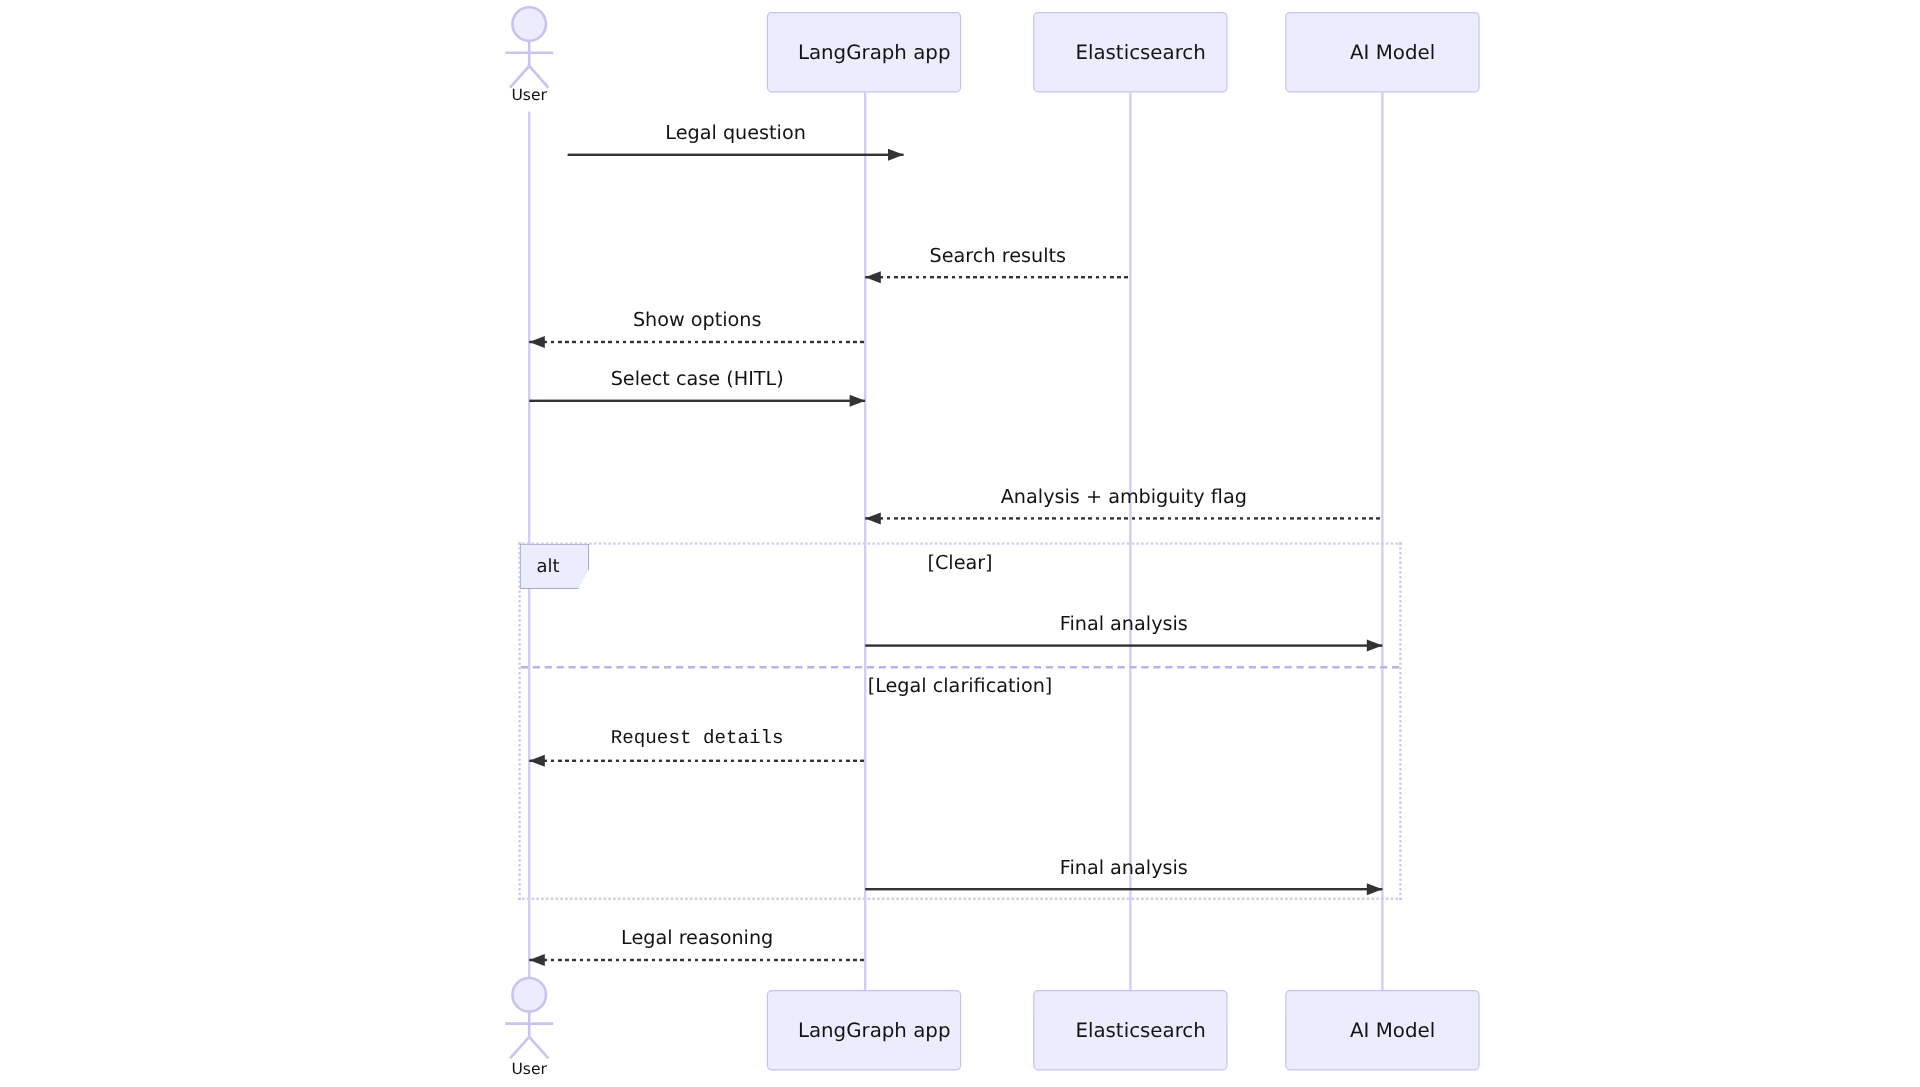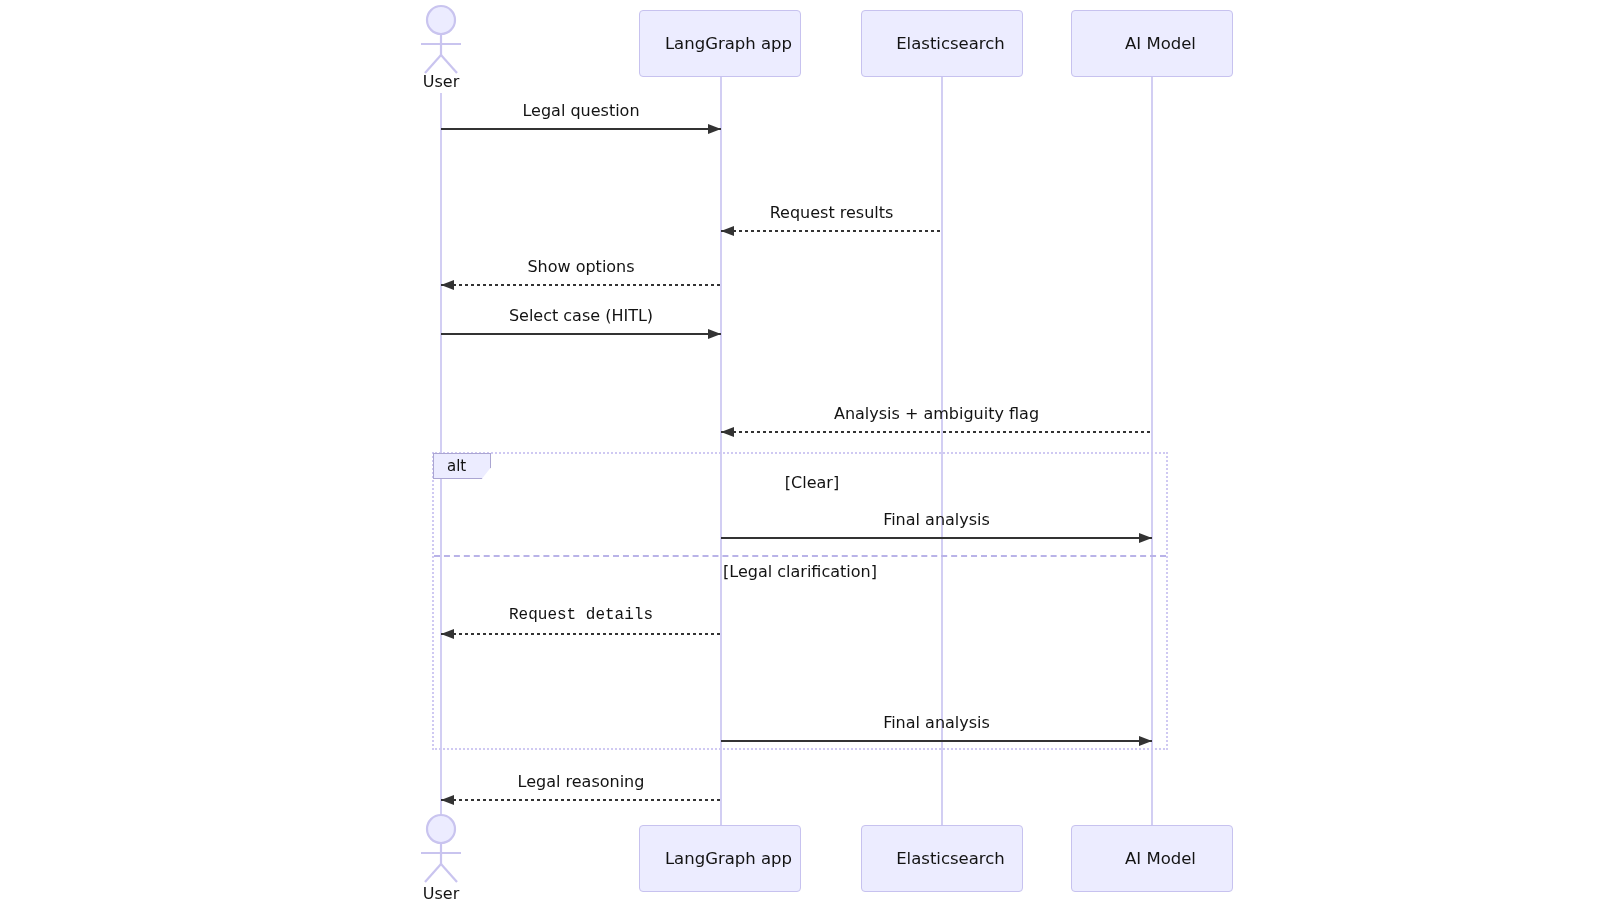--- a/index.html
+++ b/index.html
@@ -9,40 +9,40 @@
     font-family:"DejaVu Sans","Liberation Sans",sans-serif;
   }
   .lifeline { position:absolute; width:2px; background:#d2cef3; }
   .pbox {
     position:absolute; width:162px; height:67px; box-sizing:border-box;
     background:#ECECFF; border:1px solid #c7c2ef; border-radius:4px;
     display:flex; align-items:center; justify-content:center;
     font-size:16.5px; white-space:nowrap;padding-left:17px;
   }
   .actor-svg { position:absolute; width:60px; height:74px; }
-  .actor-label { position:absolute; width:80px; text-align:center; font-size:16px; }
+  .actor-label { position:absolute; width:80px; text-align:center; font-size:13px; }
   .msg { position:absolute; }
   .msg-label { text-align:center; font-size:16px; white-space:nowrap; height:19px; margin-bottom:8px; }
   .msg-line { position:relative; height:2px; }
   .msg-line.solid  { background:#333333; }
   .msg-line.dashed { background:repeating-linear-gradient(90deg,#333333 0 3px,transparent 3px 6px); }
   .msg-line.arr-r::after {
     content:""; position:absolute; right:0; top:1px; transform:translateY(-50%);
     width:0; height:0; border-left:13px solid #333333;
     border-top:5px solid transparent; border-bottom:5px solid transparent;
   }
   .msg-line.arr-l::before {
     content:""; position:absolute; left:0; top:1px; transform:translateY(-50%);
     width:0; height:0; border-right:13px solid #333333;
     border-top:5px solid transparent; border-bottom:5px solid transparent;
   }
   .alt-frame { position:absolute; box-sizing:border-box; border:2px dotted #cfc9f2; }
   .alt-divider { position:absolute; left:0; right:0; height:0; border-top:2px dashed #b9b3e8; }
   .alt-label {
-    position:absolute; top:-1px; left:-1px; width:58px; height:26px; box-sizing:border-box;
+    position:absolute; top:-1px; left:-1px; width:58px; height:38px; box-sizing:border-box;
     background:#ECECFF; border:1px solid #aba6d2;
     clip-path:polygon(0 0,100% 0,100% 55%,84% 100%,0 100%);
     display:flex; align-items:center; padding-left:13px; font-size:15px;text-align:center;
   }
   .section-label { position:absolute; left:0; width:100%; text-align:center; font-size:16px; }
 </style>
 </head>
 <body>
 
 <div class="canvas">
@@ -66,33 +66,33 @@
   </div>
   <div class="pbox" style="left:861px;  top:10px;">
     <span>Elasticsearch</span>
   </div>
   <div class="pbox" style="left:1071px; top:10px;">
     <span>AI Model</span>
   </div>
 
   <div class="alt-frame" style="left:432px; top:452px; width:736px; height:298px;">
     <div class="alt-label">alt</div>
-    <div class="section-label" style="top:19px;margin-left:12px;">[Clear]</div>
+    <div class="section-label" style="top:5px;">[Clear]</div>
     <div class="alt-divider" style="top:101px;"></div>
     <div class="section-label" style="top:108px;">[Legal clarification]</div>
   </div>
 
-  <div class="msg" style="left:441px; top:101px; width:280px;">
+  <div class="msg" style="left:441px; top:101px; width:280px;padding-left:32px;">
     <div class="msg-label">Legal question</div>
     <div class="msg-line solid arr-r"></div>
   </div>
 
 
   <div class="msg" style="left:721px; top:203px; width:221px;">
-    <div class="msg-label">Request results</div>
+    <div class="msg-label">Search results</div>
     <div class="msg-line dashed arr-l"></div>
   </div>
 
   <div class="msg" style="left:441px; top:257px; width:280px;">
     <div class="msg-label">Show options</div>
     <div class="msg-line dashed arr-l"></div>
   </div>
 
   <div class="msg" style="left:441px; top:306px; width:280px;">
     <div class="msg-label">Select case (HITL)</div>

